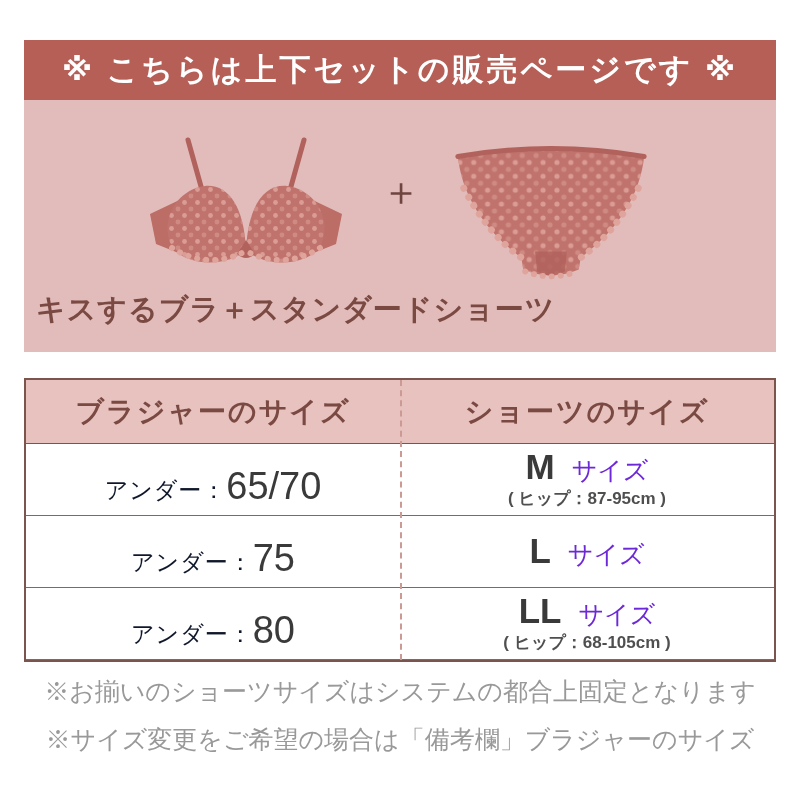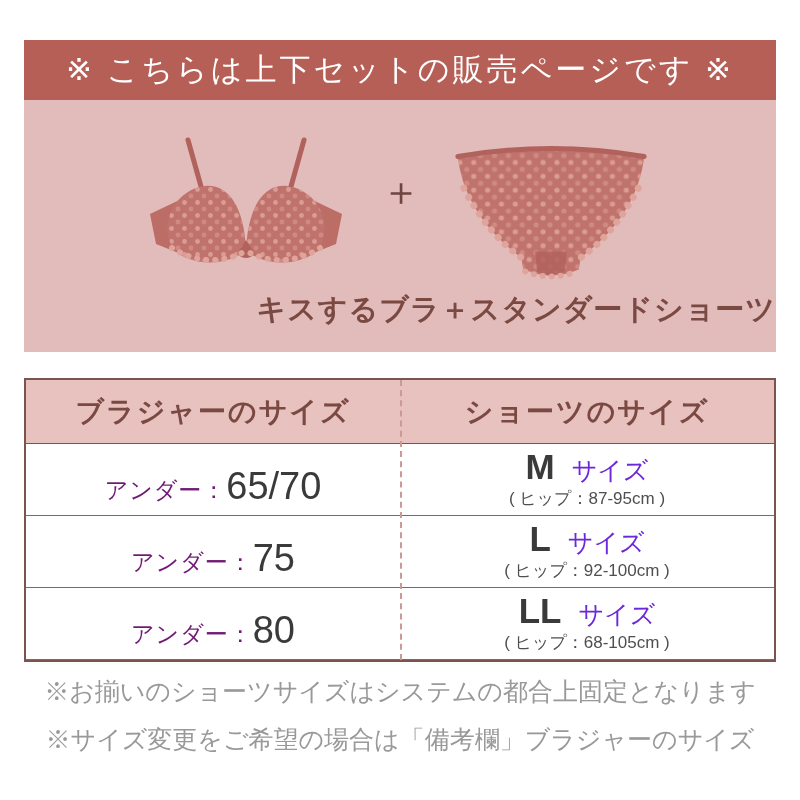--- a/index.html
+++ b/index.html
@@ -12,41 +12,42 @@
   }
   .page { position: absolute; inset: 0; width: 800px; height: 800px; background: #ffffff; }
 
   
   .banner {
     position: absolute; left: 24px; top: 40px; width: 752px; height: 60px;
     background: #b55f57;
     display: flex; align-items: center; justify-content: center;
   }
   .banner-text {
-    color: #ffffff; font-size: 31px; font-weight: normal; letter-spacing: 3px;
+    color: #ffffff; font-size: 31px; font-weight: bold; letter-spacing: 3px;
     white-space: nowrap;
   }
 
   
   .hero {
     position: absolute; left: 24px; top: 100px; width: 752px; height: 252px;
     background: #e2bcba;
   }
   .bra-wrap { position: absolute; left: 118px; top: 34px; width: 208px; height: 150px; }
   .plus-sign {
     position: absolute; left: 352px; top: 66px; width: 50px; height: 50px;
     display: flex; align-items: center; justify-content: center;
     color: #6f4540; font-size: 40px; font-weight: 400; line-height: 1;
   }
   .shorts-wrap { position: absolute; left: 418px; top: 30px; width: 218px; height: 158px; }
   .product-name {
     position: absolute; left: 0; right: 0; top: 190px;
-    text-align: right;
+    text-align: left;
     color: #7a4942; font-size: 29px; font-weight: bold; letter-spacing: 1px;
     white-space: nowrap;
+    padding-left: 12px;
   }
 
   
   .size-table {
     position: absolute; left: 24px; top: 378px; width: 752px; height: 284px;
     border: 2px solid #7a544d; background: #ffffff;
   }
   .col-divider {
     position: absolute; left: 50%; top: 0; bottom: 0; width: 0;
     border-left: 2px dashed #cc9a95;
@@ -58,29 +59,29 @@
   .t-header .th {
     width: 50%; display: flex; align-items: center; justify-content: center;
     color: #7a4942; font-size: 28px; font-weight: bold; letter-spacing: 2px;
   }
   .t-row { display: flex; height: 72px; border-bottom: 1px solid #8a655d; background: #ffffff; }
   .t-row:last-child { border-bottom: none; }
   .td-bra {
     width: 50%; display: flex; align-items: baseline; justify-content: center;
     padding-top: 14px;
   }
-  .under-label { color: #701a75; font-size: 23px; letter-spacing: 1px; align-self: center; margin-top: 8px; }
+  .under-label { color: #0f172a; font-size: 23px; letter-spacing: 1px; align-self: center; margin-top: 8px; }
   .under-value { color: #3a3a3a; font-size: 38px; font-weight: normal; align-self: center; }
   .td-shorts {
     width: 50%; display: flex; flex-direction: column; align-items: center; justify-content: center;
   }
   .size-line { display: flex; align-items: baseline; line-height: 1.05; }
   .size-letter { color: #3a3a3a; font-size: 35px; font-weight: bold; }
   .size-suffix { color: #6d28d9; font-size: 25px; margin-left: 17px; }
-  .hip-line { color: #4f4f4f; font-size: 17px; margin-top: 2px; }
+  .hip-line { color: #4f4f4f; font-size: 17px; margin-top: 2px; font-weight: bold; }
 
   
   .notes { position: absolute; left: 0; right: 0; top: 668px; }
   .note-line {
     text-align: center; color: #999999; font-size: 25px; line-height: 48px;
     white-space: nowrap;
     font-family: Liberation Serif, serif;
   }
   svg { display: block; width: 100%; height: 100%; }
 </style>
@@ -173,21 +174,20 @@
     <div class="t-row">
       <div class="td-bra">
         <span class="under-label">アンダー：</span>
           <span class="under-value">75</span>
       </div>
       <div class="td-shorts">
         <div class="size-line">
           <span class="size-letter">L</span>
             <span class="size-suffix">サイズ</span>
         </div>
-        <div class="hip-line">( ヒップ：92-100cm )</div>
       </div>
     </div>
 
     <div class="t-row">
       <div class="td-bra">
         <span class="under-label">アンダー：</span>
           <span class="under-value">80</span>
       </div>
       <div class="td-shorts">
         <div class="size-line">

